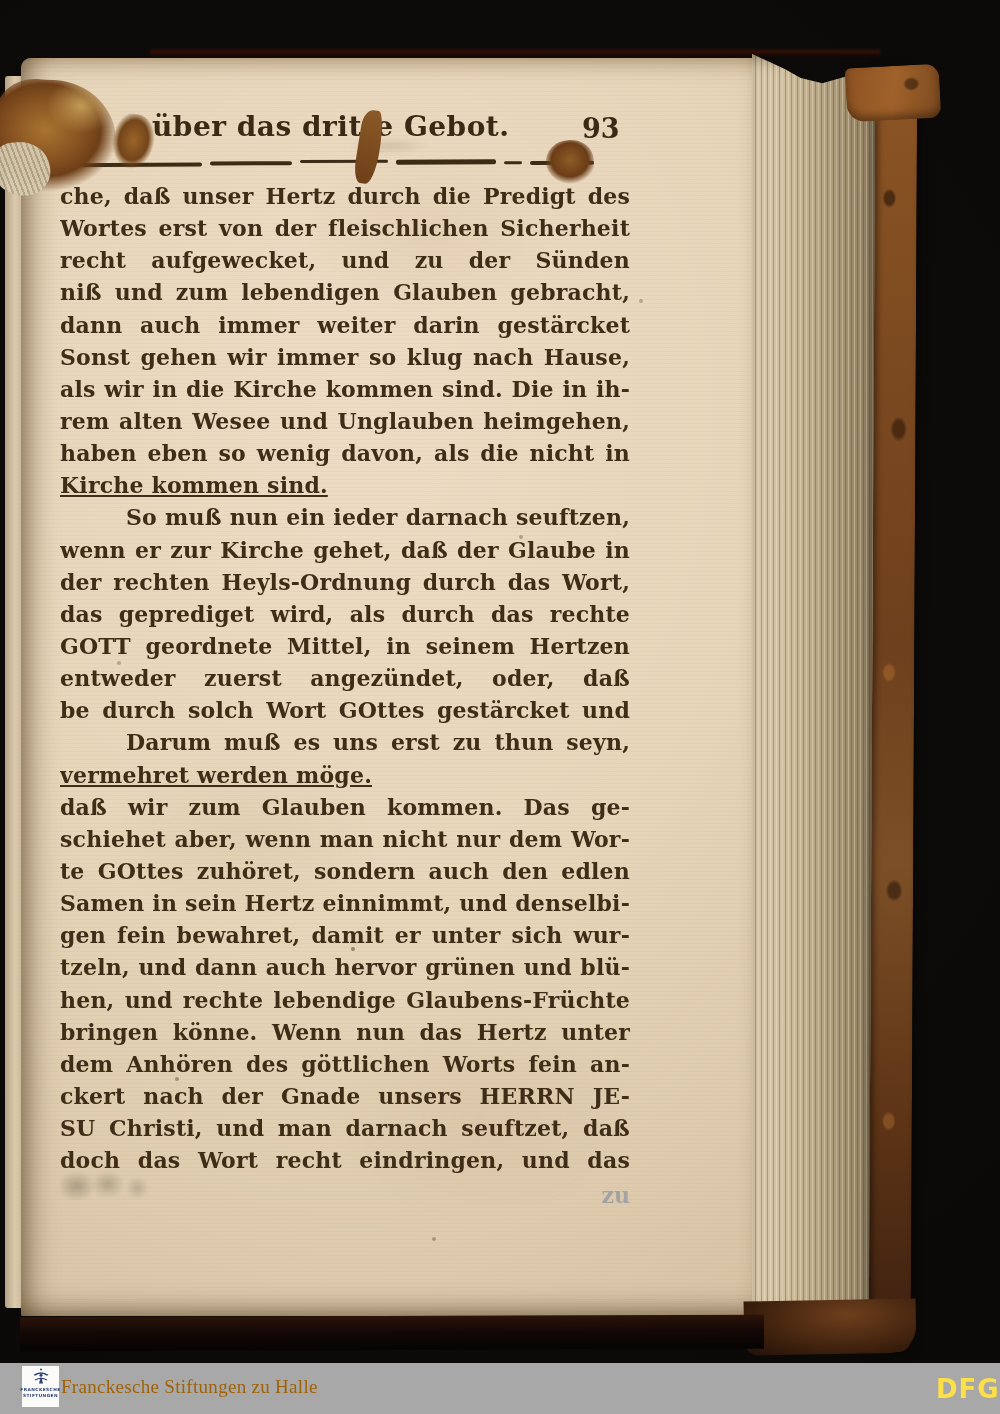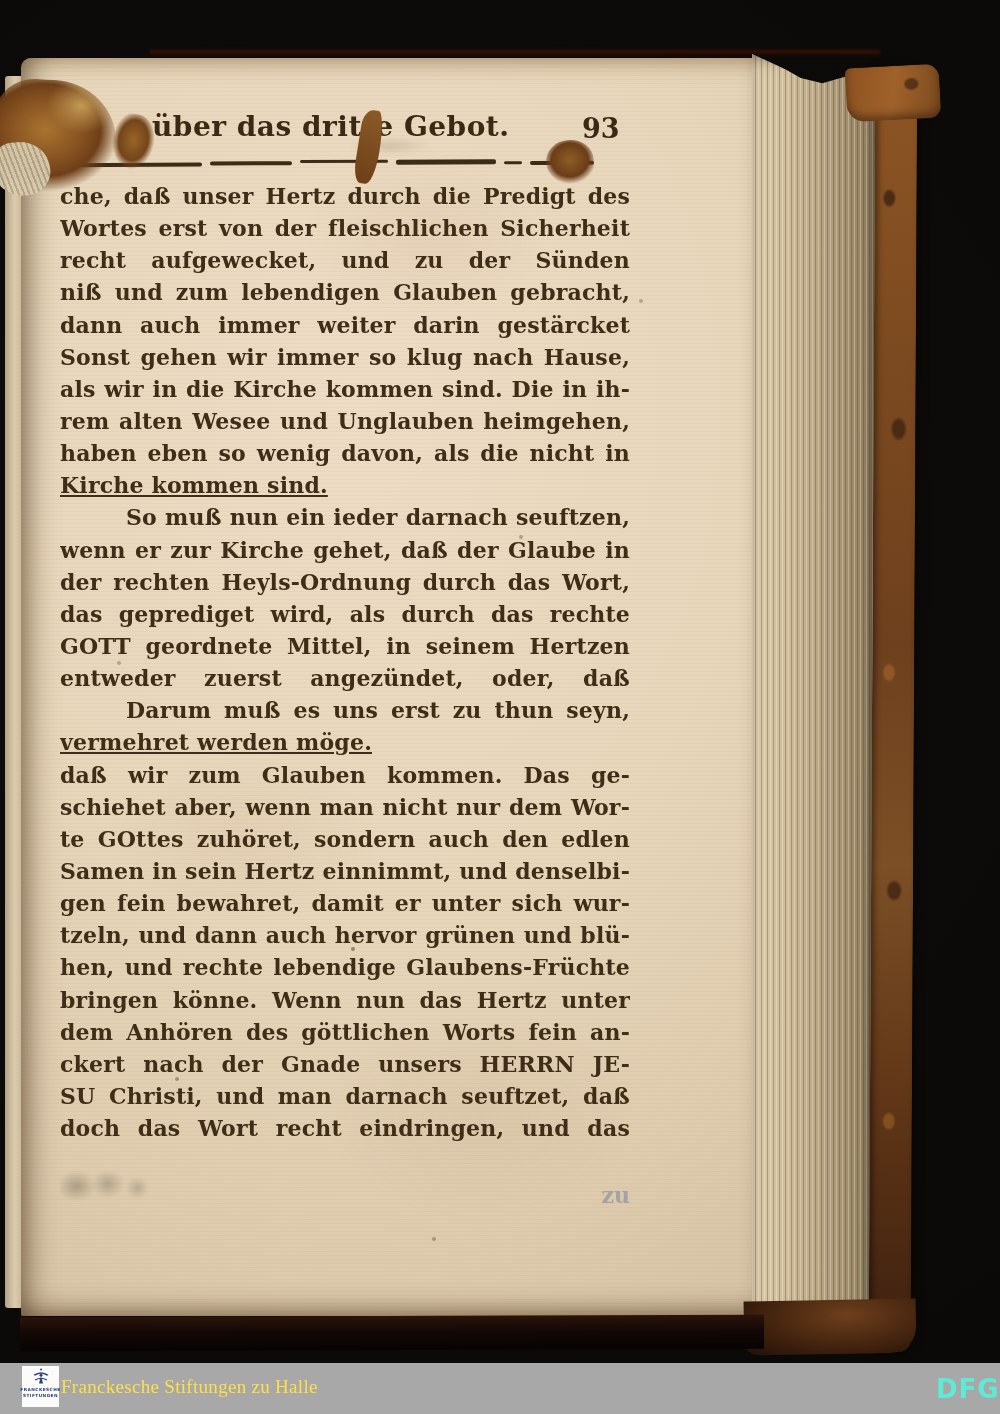--- a/index.html
+++ b/index.html
@@ -131,23 +131,23 @@
       433px 1238px 0 1px rgba(70,50,25,.35);}
 
   
   .footer-bar{position:absolute;left:0;top:1363px;width:1000px;height:51px;background:#a8a8a8;z-index:10;}
   .logo-box{position:absolute;left:22px;top:1366px;width:37px;height:41px;background:#fbfbfa;z-index:11;
     display:flex;flex-direction:column;align-items:center;padding-top:2px;}
   .logo-box svg{display:block;}
   .logo-text{font:700 4.3px/5.4px "DejaVu Sans",sans-serif;color:#2e4175;
     letter-spacing:.45px;text-align:center;margin-top:1.5px;}
   .institution{position:absolute;left:61px;top:1376px;z-index:11;
-    font:400 19px "Liberation Serif",serif;color:#fde047;letter-spacing:.3px;}
+    font:400 19px "Liberation Serif",serif;color:#a16207;letter-spacing:.3px;}
   .dfg{position:absolute;left:936px;top:1374px;z-index:11;
-    font:900 26px "DejaVu Sans",sans-serif;color:#5eead4;letter-spacing:1px;}
+    font:900 26px "DejaVu Sans",sans-serif;color:#fde047;letter-spacing:1px;}
 </style>
 </head>
 <body>
 
 <div data-name="spine-top-edge" class="spine-top-line"></div>
 <div data-name="under-page-edge" class="under-page"></div>
 <div data-name="book-page" class="page-main"></div>
 <div data-name="fore-edge-pages" class="fore-edge"></div>
 <div data-name="leather-cover-edge" class="leather-edge"></div>
 <div data-name="leather-corner" class="leather-corner-top"></div>
@@ -180,20 +180,21 @@
   <div class="line" data-name="text-line">als wir in die Kirche kommen sind. Die in ih-</div>
   <div class="line" data-name="text-line">rem alten Wesee und Unglauben heimgehen,</div>
   <div class="line" data-name="text-line">haben eben so wenig davon, als die nicht in die</div>
   <div class="line noj" data-name="text-line">Kirche kommen sind.</div>
   <div class="line indent" data-name="text-line">So muß nun ein ieder darnach seuftzen,</div>
   <div class="line" data-name="text-line">wenn er zur Kirche gehet, daß der Glaube in</div>
   <div class="line" data-name="text-line">der rechten Heyls-Ordnung durch das Wort,</div>
   <div class="line" data-name="text-line">das geprediget wird, als durch das rechte von</div>
   <div class="line" data-name="text-line">GOTT geordnete Mittel, in seinem Hertzen</div>
   <div class="line" data-name="text-line">entweder zuerst angezündet, oder, daß dersel-</div>
+  <div class="line" data-name="text-line">be durch solch Wort GOttes gestärcket und</div>
   <div class="line indent" data-name="text-line">Darum muß es uns erst zu thun seyn,</div>
   <div class="line noj" data-name="text-line">vermehret werden möge.</div>
   <div class="line" data-name="text-line">daß wir zum Glauben kommen. Das ge-</div>
   <div class="line" data-name="text-line">schiehet aber, wenn man nicht nur dem Wor-</div>
   <div class="line" data-name="text-line">te GOttes zuhöret, sondern auch den edlen</div>
   <div class="line" data-name="text-line">Samen in sein Hertz einnimmt, und denselbi-</div>
   <div class="line" data-name="text-line">gen fein bewahret, damit er unter sich wur-</div>
   <div class="line" data-name="text-line">tzeln, und dann auch hervor grünen und blü-</div>
   <div class="line" data-name="text-line">hen, und rechte lebendige Glaubens-Früchte</div>
   <div class="line" data-name="text-line">bringen könne. Wenn nun das Hertz unter</div>

